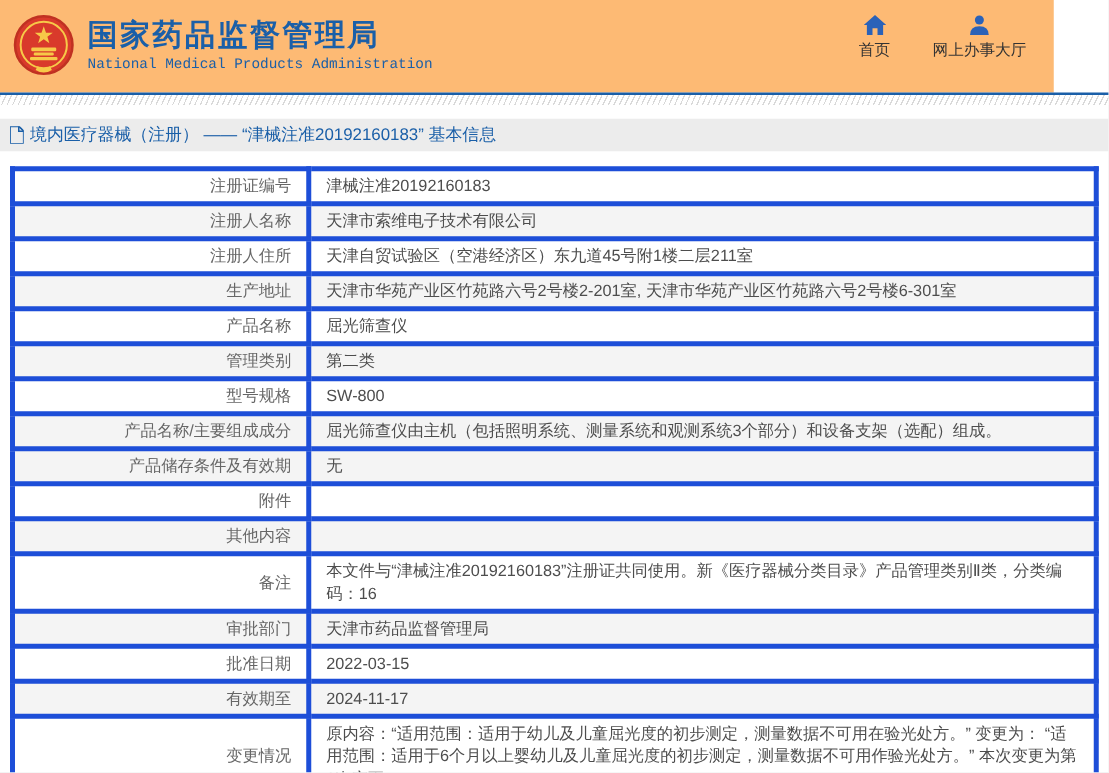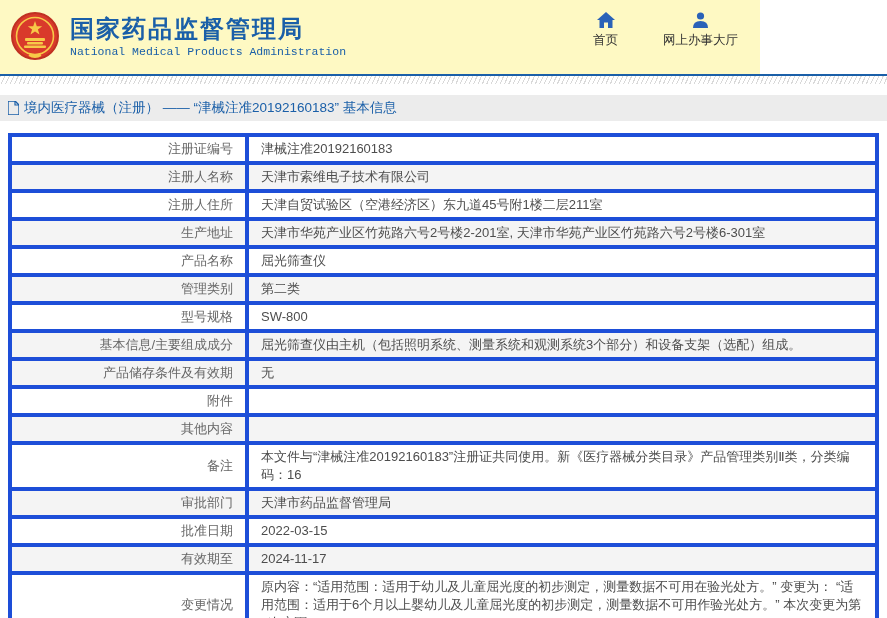--- a/index.html
+++ b/index.html
@@ -1,29 +1,29 @@
 <!DOCTYPE html>
 <html><head>
 <meta charset="utf-8">
 <style>
   * { margin:0; padding:0; box-sizing:border-box; }
   html,body { background:#e9e9e9; }
   body { font-family:"Liberation Sans","DejaVu Sans",sans-serif; }
   .page { position:relative; width:887px; height:618px; background:#fff; overflow:hidden; margin:0 auto; }
 
   
-  .header { position:absolute; top:0; left:0; width:760px; height:74px; background:#fef9c3; }
+  .header { position:absolute; top:0; left:0; width:843px; height:74px; background:#fdba74; }
   .logo-group { position:absolute; left:10px; top:9px; display:flex; align-items:center; }
   .emblem { width:50px; height:54px; flex:0 0 auto; }
   .agency-text { margin-left:10px; }
   .agency-title { font-size:24px; font-weight:bold; color:#1a5fa8; letter-spacing:2px; line-height:28px; }
   .agency-sub { font-size:11.5px; color:#1a5fa8; margin-top:2px;font-family:Liberation Mono, monospace; }
   .data-query { position:absolute; left:276px; top:24px; display:flex; align-items:center; cursor:pointer; }
   .data-query-label { font-size:17px; color:#2b2b38; font-weight:500; margin-left:4px; }
-  .top-nav { position:absolute; right:22px; top:12px; display:flex; gap:45px; }
+  .top-nav { position:absolute; right:22px; top:12px; display:flex; gap:34px; }
   .nav-item { display:flex; flex-direction:column; align-items:center; cursor:pointer; }
   .nav-item .nav-label { font-size:12.5px; color:#333; margin-top:4px; white-space:nowrap; }
 
   
   .blue-line { position:absolute; top:74px; left:0; width:887px; height:2px; background:#1a5fa8; }
   .hatch-band { position:absolute; top:76px; left:0; width:887px; height:8px;
     background:repeating-linear-gradient(115deg,#d9d9d9 0 1px,#ffffff 1px 4px); }
 
   
   .breadcrumb-bar { position:absolute; top:95px; left:0; width:887px; height:26px;
@@ -127,21 +127,21 @@
         </tr>
       <tr class="even">
           <td class="lbl">管理类别</td>
           <td class="val">第二类</td>
         </tr>
       <tr class="odd">
           <td class="lbl">型号规格</td>
           <td class="val">SW-800</td>
         </tr>
       <tr class="even">
-          <td class="lbl">基本信息/主要组成成分</td>
+          <td class="lbl">产品名称/主要组成成分</td>
           <td class="val">屈光筛查仪由主机（包括照明系统、测量系统和观测系统3个部分）和设备支架（选配）组成。</td>
         </tr>
       <tr class="even">
           <td class="lbl">产品储存条件及有效期</td>
           <td class="val">无</td>
         </tr>
       <tr class="odd">
           <td class="lbl">附件</td>
           <td class="val"></td>
         </tr>

